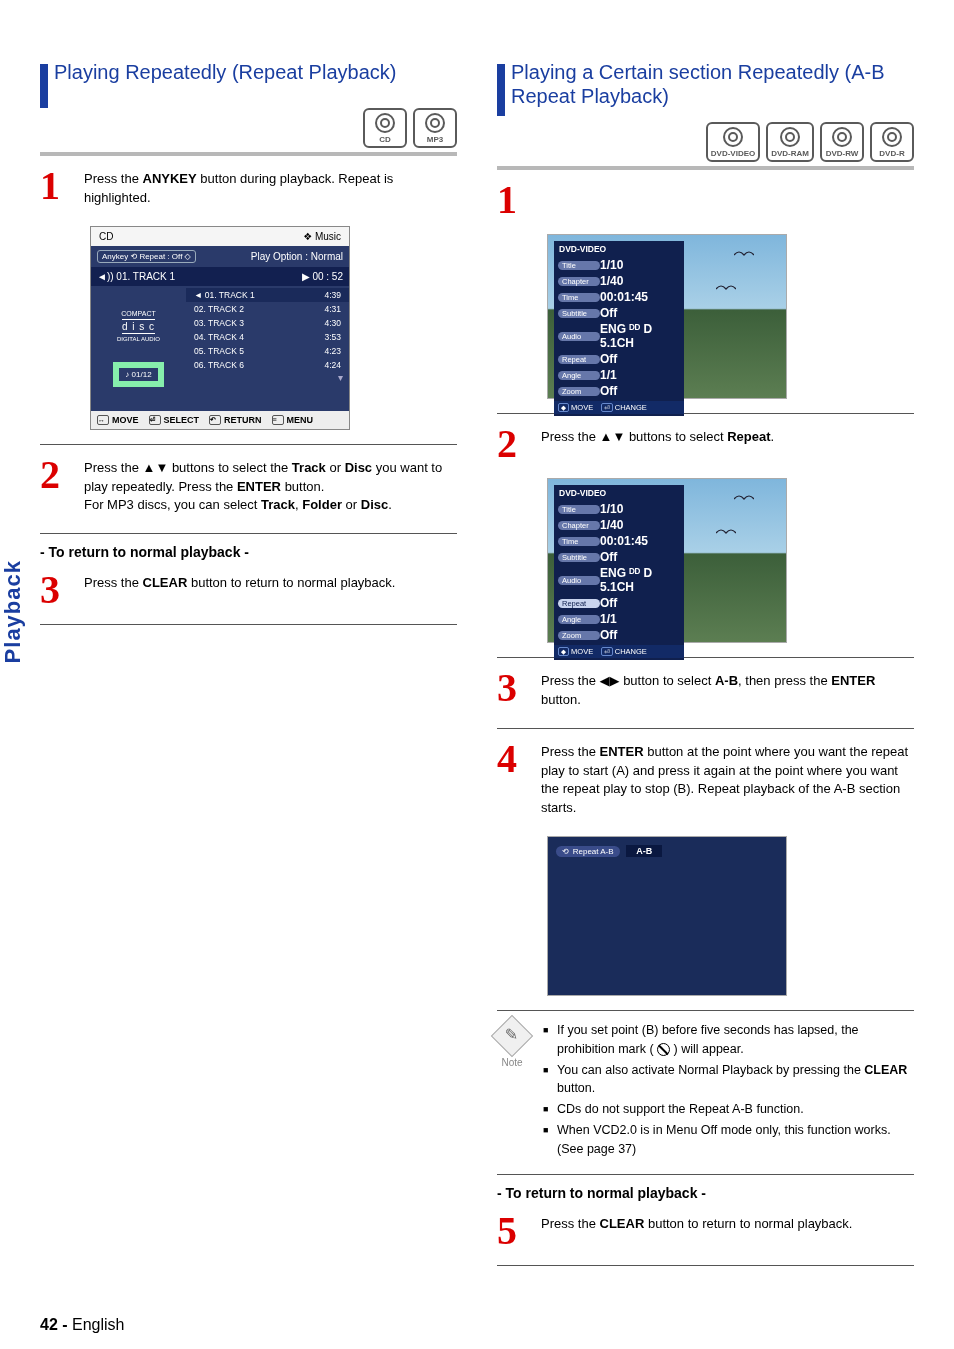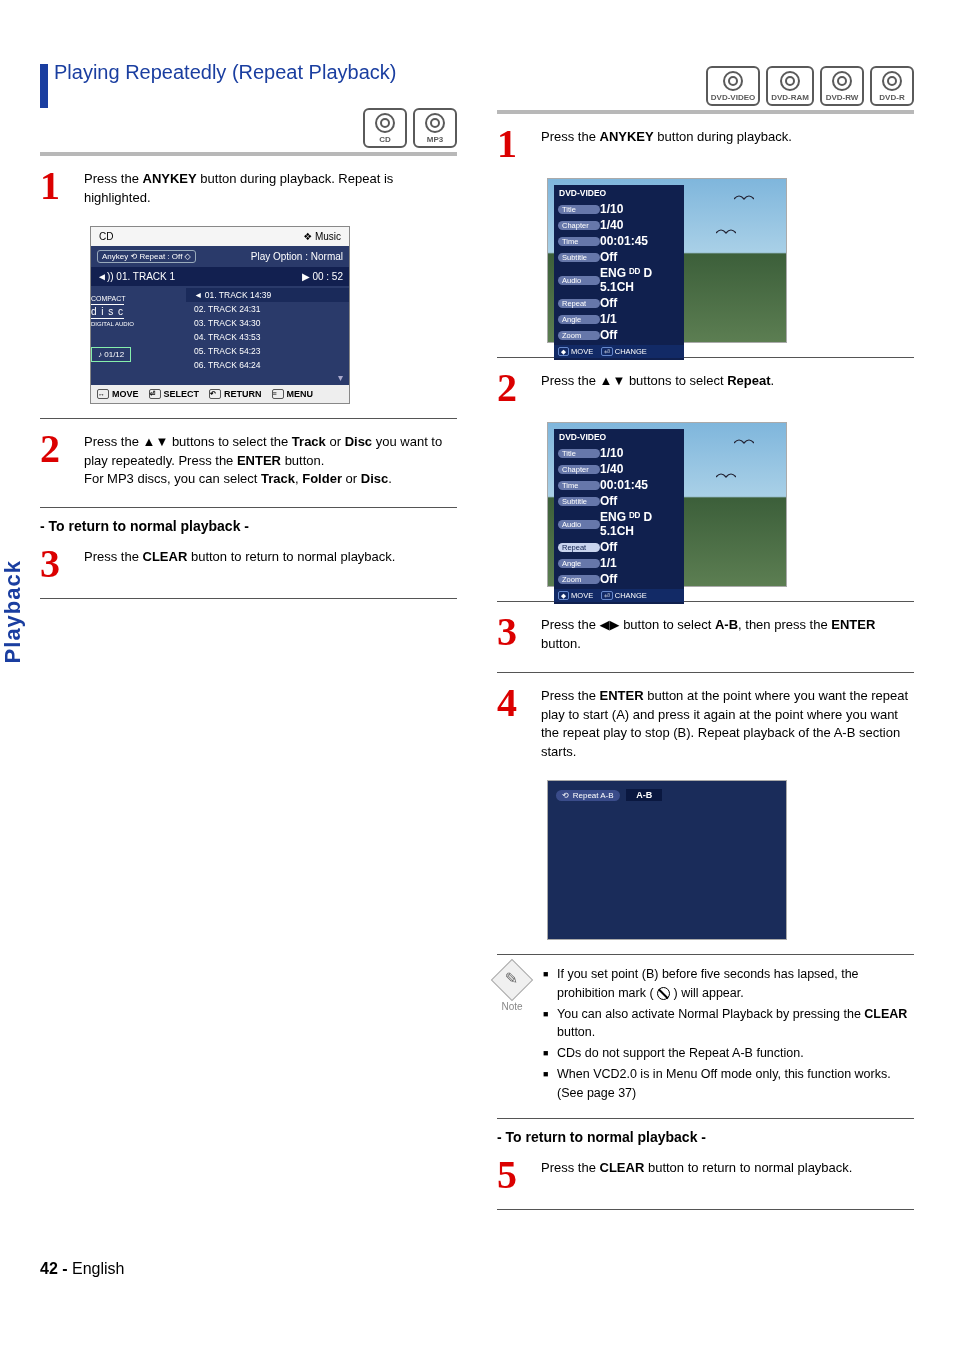--- a/index.html
+++ b/index.html
@@ -58,24 +58,24 @@
   .hr { border: 0; border-top: 1px solid #555; margin: 6px 0 10px 0; }
   .subhead { font-size: 14px; font-weight: bold; margin: 4px 0 10px 0; }
 
   
   .osd { border:1px solid #888; margin:6px 0 14px 50px; width:260px; font-size:10px; color:#fff; }
   .osd-top { background:#f5f5f5; color:#000; padding:4px 8px; font-size:10px; display:flex; justify-content:space-between; }
   .osd-bar { background:#2a3a6a; padding:4px 6px; display:flex; align-items:center; gap:6px; }
   .pill { border:1px solid #9ab; border-radius:3px; padding:1px 4px; font-size:8px; }
   .osd-now { background:#122050; padding:4px 6px; display:flex; justify-content:space-between; align-items:center; }
   .osd-body { display:flex; background:#2a3a6a; }
-  .osd-left { width:95px; padding:9px 0; }
+  .osd-left { width:95px; padding:24px 0; text-align:center; }
   .cd-logo { font-size:10px; letter-spacing:1px; border-top:1px solid #fff; border-bottom:1px solid #fff; display:inline-block; padding:1px 0; }
   .osd-right { flex:1; padding:2px 0; }
-  .trk { display:flex; padding:2px 8px 2px 8px; font-size:8.5px; }
+  .trk { display:flex; justify-content:space-between; padding:2px 8px 2px 8px; font-size:8.5px; }
   .trk.hi { background:#1a2a5a; }
   .osd-foot { background:#eee; color:#000; padding:4px 6px; display:flex; gap:10px; font-size:9px; font-weight:bold; }
   .osd-foot span { display:flex; align-items:center; gap:3px; }
   .small-icon { display:inline-block; border:1px solid #555; border-radius:2px; width:12px; height:10px; font-size:7px; text-align:center; line-height:10px; }
 
   
   .dvd-osd { position:relative; border:1px solid #aaa; margin:8px 0 14px 50px; width:240px; height:165px;
     background: linear-gradient(180deg,#7fb6dc 0%, #a9d0e7 45%, #3c5f3a 46%, #5c7e52 100%); }
   .info-box { position:absolute; top:6px; left:6px; background:#10204e; color:#fff; font-size:8px; padding:0 0 2px 0; width:130px; }
   .info-title { padding:3px 5px; font-size:8.5px; font-weight:bold; }
@@ -152,21 +152,21 @@
       </div>
       <div class="osd-now">
         <span>◄)) <span>01. TRACK 1</span></span>
         <span>▶ <span>00 : 52</span></span>
       </div>
       <div class="osd-body">
         <div class="osd-left">
           <div style="font-size:7px;margin-bottom:2px">COMPACT</div>
           <div class="cd-logo">d i s c</div>
           <div style="font-size:6px;margin-top:2px">DIGITAL AUDIO</div>
-          <div style="margin-top:20px;border:1px solid #86efac;padding:2px 6px;display:inline-block;font-size:8px">♪ <span>01/12</span></div>
+          <div style="margin-top:20px;border:6px solid #86efac;padding:2px 6px;display:inline-block;font-size:8px">♪ <span>01/12</span></div>
         </div>
         <div class="osd-right">
           <div class="trk hi">
               <span>◄ <span>01. TRACK 1</span></span>
               <span>4:39</span>
             </div>
           <div class="trk">
               <span>02. TRACK 2</span>
               <span>4:31</span>
             </div>
@@ -226,20 +226,24 @@
       <div class="step-num">3</div>
       <div class="step-text">
         <span>Press the </span><b>CLEAR</b><span> button to return to normal playback.</span>
       </div>
     </div>
     <hr class="hr">
   </div>
 
   <div class="col">
     <div class="section-header">
+      <div class="title-row">
+        <div class="accent-bar" style="height:52px"></div>
+        <div class="section-title">Playing a Certain section Repeatedly (A-B Repeat Playback)</div>
+      </div>
       <div class="header-foot ab">
         <div class="disc-badge">
             <div class="ring"></div>
             <span>DVD-VIDEO</span>
           </div>
         <div class="disc-badge">
             <div class="ring"></div>
             <span>DVD-RAM</span>
           </div>
         <div class="disc-badge">
@@ -249,23 +253,20 @@
         <div class="disc-badge">
             <div class="ring"></div>
             <span>DVD-R</span>
           </div>
       </div>
       <div class="title-underline"></div>
     </div>
 
     <div class="step">
       <div class="step-num">1</div>
-      <div class="step-text">
-        <span>Press the </span><b>ANYKEY</b><span> button during playback.</span>
-      </div>
     </div>
 
     <div class="dvd-osd">
       <div class="bird" style="top:14px;right:32px"><svg viewBox="0 0 20 12">
             <path d="M0 6 Q5 0 10 6 Q15 0 20 6" stroke="#223" fill="none" stroke-width="1.2"></path>
           </svg></div>
       <div class="bird" style="top:48px;right:50px"><svg viewBox="0 0 20 12">
             <path d="M0 6 Q5 0 10 6 Q15 0 20 6" stroke="#223" fill="none" stroke-width="1.2"></path>
           </svg></div>
       <div class="info-box">

